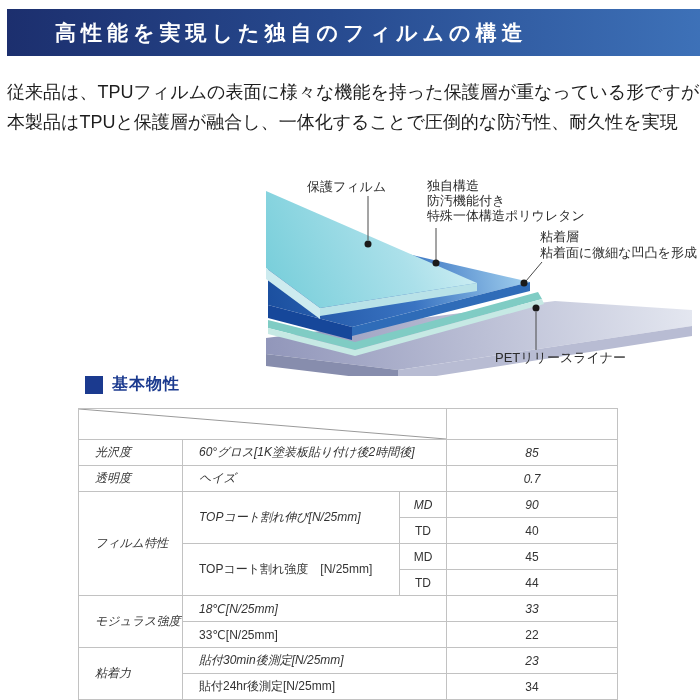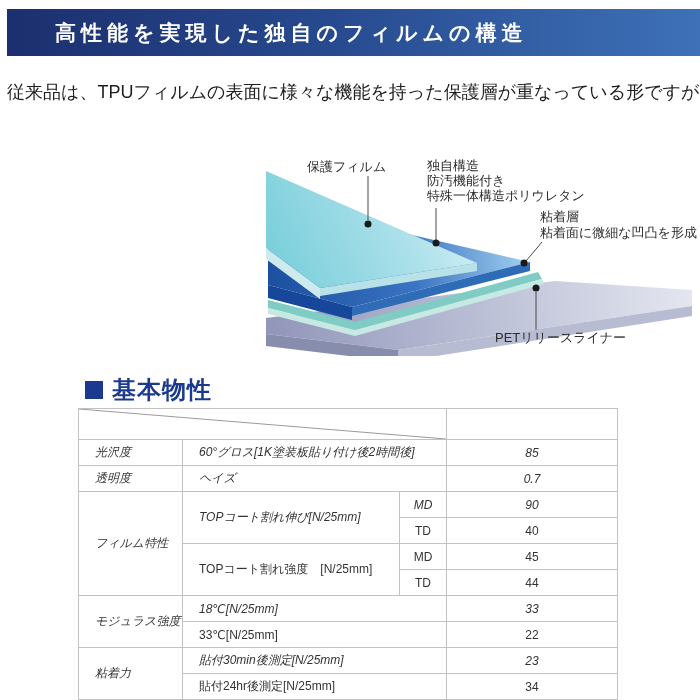--- a/index.html
+++ b/index.html
@@ -11,28 +11,28 @@
     background:linear-gradient(90deg,#1c2f6e 0%,#274a8f 45%,#3f74bb 100%);
     display:flex;align-items:center;padding-left:27px;}
   .banner-title{color:#ffffff;font-family:"Liberation Serif","DejaVu Serif",serif;
     font-size:21px;font-weight:600;letter-spacing:5px;padding-left:21px;white-space:nowrap;}
 
   
   .intro{position:absolute;top:77px;left:7px;width:690px;font-size:18px;line-height:30px;color:#1d1d1d;}
   .intro div{white-space:nowrap;}
 
   
-  .diagram{position:absolute;top:152px;left:180px;width:520px;height:204px;}
+  .diagram{position:absolute;top:172px;left:180px;width:520px;height:204px;}
   .diagram svg{display:block;}
   .dlabel{font-size:13px;fill:#2b2b2b;font-family:"Liberation Sans","DejaVu Sans",sans-serif;}
 
   
   .sec-head{position:absolute;top:374px;left:85px;display:flex;align-items:center;gap:9px;}
   .sec-square{width:18px;height:18px;background:#1b3a8f;}
-  .sec-title{font-size:24px;font-weight:bold;color:#1b3a8f;letter-spacing:1px;}
+  .sec-title{font-size:16px;font-weight:bold;color:#1b3a8f;letter-spacing:1px;}
 
   
   .tbl-wrap{position:absolute;top:408px;left:78px;}
   table.props{border-collapse:collapse;table-layout:fixed;width:539px;font-size:12px;color:#333;}
   table.props td{border:1px solid #c2c2c2;padding:0 0 0 16px;height:25px;background:#fff;}
   table.props td.center{text-align:center;padding:0;margin-top:42px;}
   table.props tr.sec td{border-top:1px solid #8f8f8f;font-style:italic;}
   table.props{border:1px solid #8f8f8f;}
   td.diag-cell{position:relative;padding:0;}
   td.diag-cell svg{position:absolute;inset:0;width:100%;height:100%;}
@@ -44,20 +44,21 @@
 <body>
 
 <div class="page">
 
   <div class="banner">
     <span class="banner-title">高性能を実現した独自のフィルムの構造</span>
   </div>
 
   <div class="intro">
     <div>従来品は、TPUフィルムの表面に様々な機能を持った保護層が重なっている形ですが、</div>
+    <div>本製品はTPUと保護層が融合し、一体化することで圧倒的な防汚性、耐久性を実現</div>
   </div>
 
   <div class="diagram">
     <svg width="520" height="204" viewBox="0 0 520 204">
       <defs>
         <linearGradient id="gGray" gradientUnits="userSpaceOnUse" x1="86" y1="190" x2="512" y2="130">
           <stop offset="0" stop-color="#9196ba"></stop>
             <stop offset="1" stop-color="#e4e7f0"></stop>
         </linearGradient>
         <linearGradient id="gBlue" gradientUnits="userSpaceOnUse" x1="88" y1="140" x2="350" y2="95">

